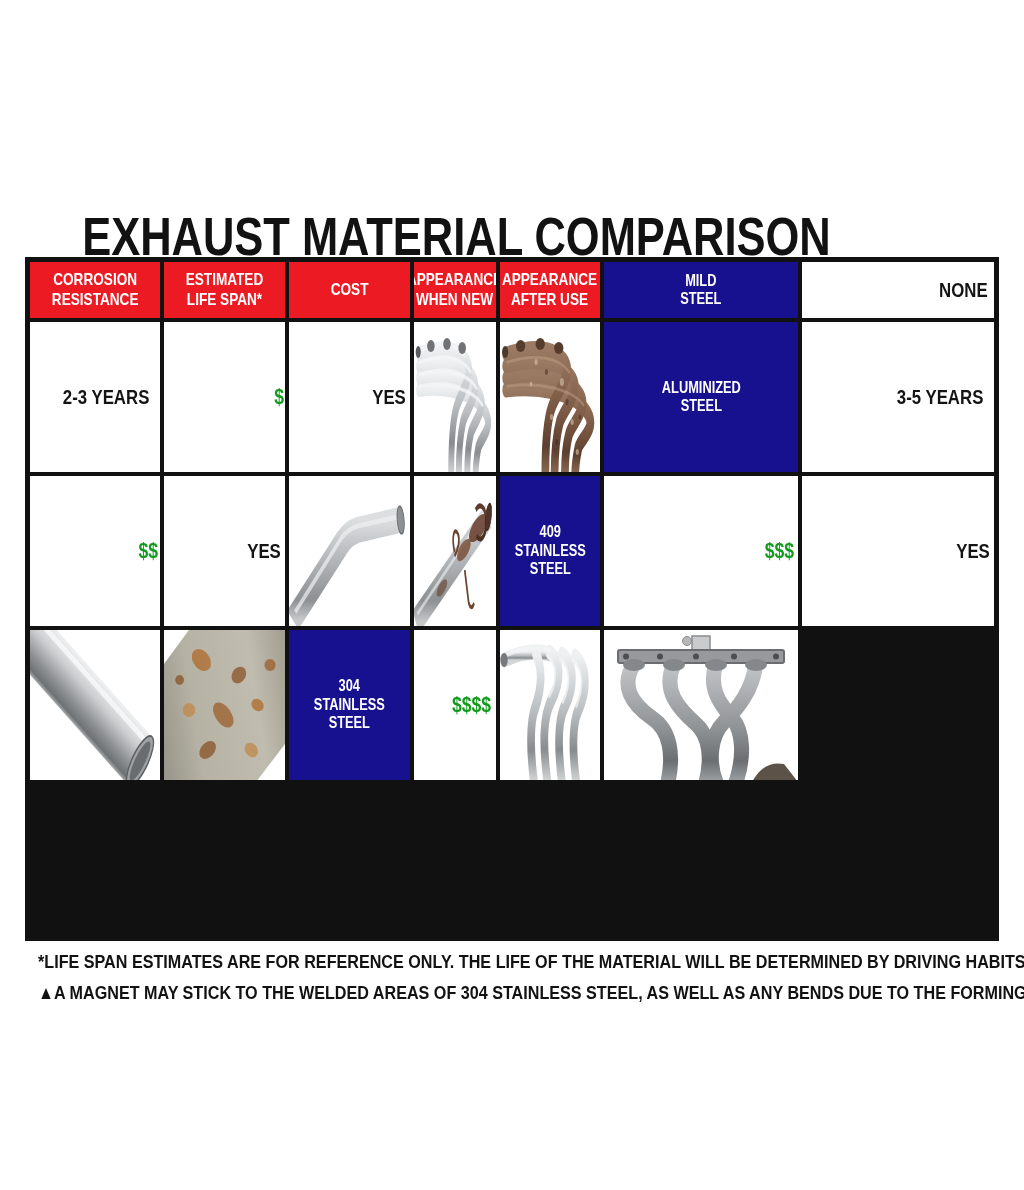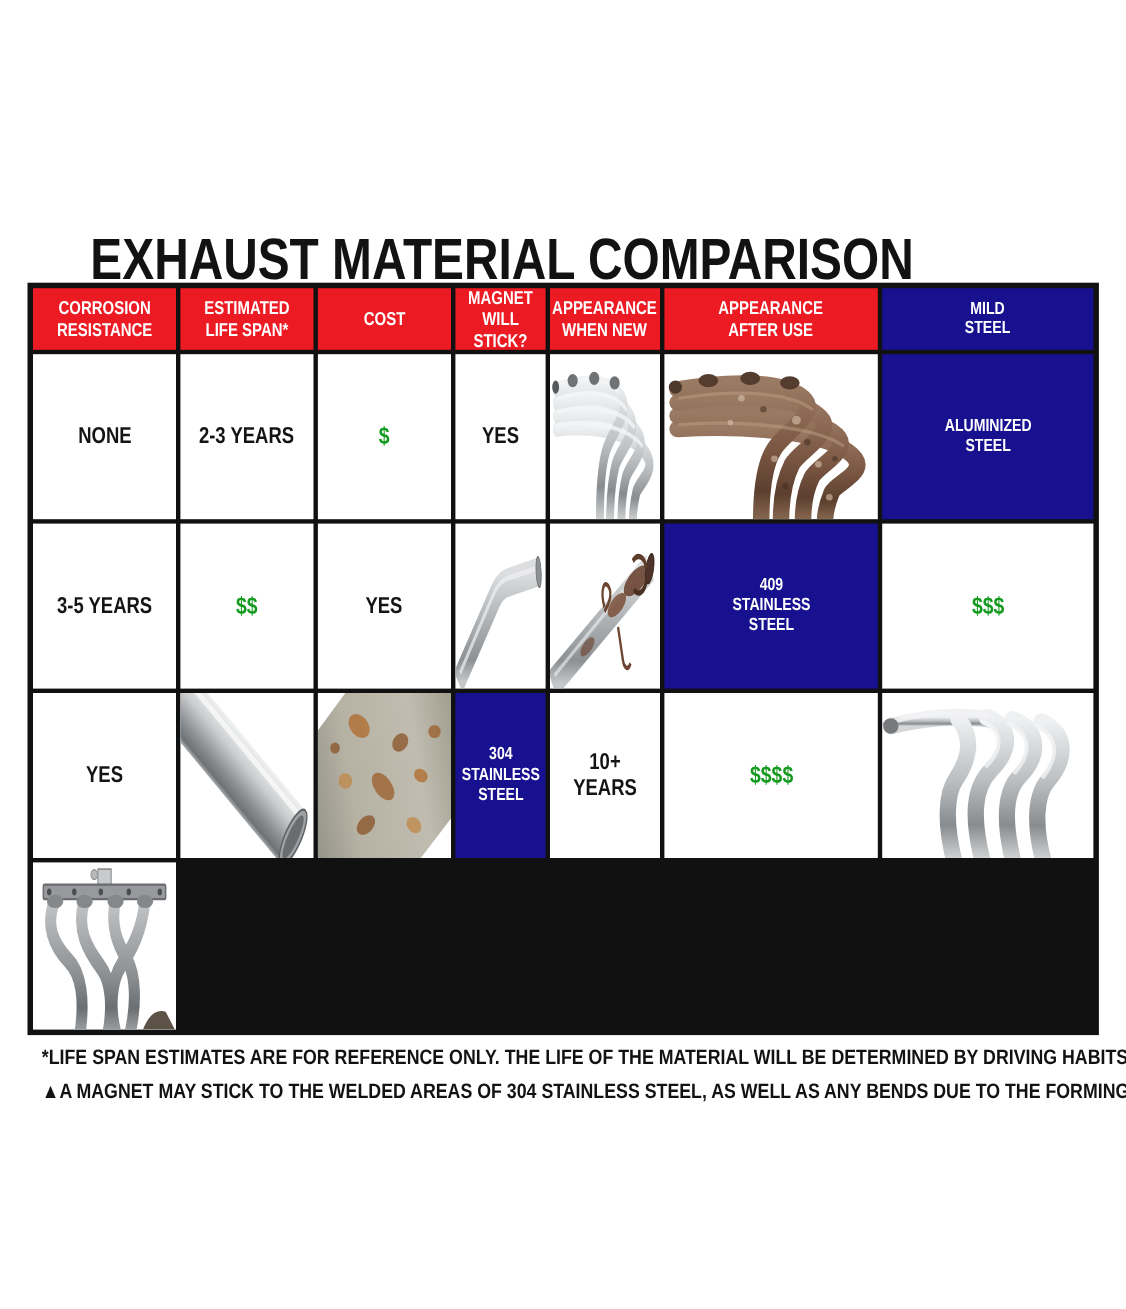--- a/index.html
+++ b/index.html
@@ -20,21 +20,21 @@
     grid-template-columns:130px 121px 121px 82px 100px 194px 192px;
     grid-template-rows:56px 150px 150px 150px 152px;
     gap:4px; padding:5px; background:#111111;
   }
   .cell {
     background:#ffffff; display:flex; align-items:center; justify-content:center;
     text-align:center; overflow:hidden;
   }
   .cell.head { background:#ec1b23; color:#ffffff; font-size:17px; line-height:1.15; }
   .cell.mat  { background:#17118f; color:#ffffff; font-size:16px; line-height:1.15; }
-  .cell.data { font-size:21px; line-height:1.12; color:#141414; }
+  .cell.data { font-size:21px; line-height:1.12; color:#141414;justify-content:flex-end; }
   .cell.cost { color:#149a1f; font-size:22px; letter-spacing:0px; }
   .cell.photo { padding:0; }
   .cell.photo svg { width:100%; height:100%; display:block; }
   sup.mark { font-size:12px; line-height:0; vertical-align:7px; }
   .footnotes {
     position:absolute; left:38px; top:946px; font-size:19px; line-height:31px;
     color:#121212;
   }
   .footnotes .line { white-space:nowrap; }
   .footnotes .cx { transform:scaleX(.85); transform-origin:0 50%; white-space:nowrap; }
@@ -51,24 +51,20 @@
     <div class="cell head">
         <span class="cx">CORROSION
 RESISTANCE</span>
       </div>
     <div class="cell head">
         <span class="cx">ESTIMATED
 LIFE SPAN*</span>
       </div>
     <div class="cell head">
         <span class="cx">COST</span>
-      </div>
-    <div class="cell head">
-        <span class="cx">MAGNET
-WILL STICK?</span>
       </div>
     <div class="cell head">
         <span class="cx">APPEARANCE
 WHEN NEW</span>
       </div>
     <div class="cell head">
         <span class="cx">APPEARANCE
 AFTER USE</span>
       </div>
 
@@ -257,23 +253,20 @@
         <path d="M 0 0 L 40 0 L 0 34 Z" fill="#ffffff"></path>
         <path d="M 194 150 L 150 150 L 194 114 Z" fill="#ffffff"></path>
       </svg>
     </div>
 
     <div class="cell mat">
         <span class="cx">304
 STAINLESS
 STEEL</span>
       </div>
-    <div class="cell data">
-        <span class="cx">10+ YEARS</span>
-      </div>
     <div class="cell data cost">
         <span class="cx">$$$$</span>
       </div>
     <div class="cell photo">
       <svg viewBox="0 0 194 150" preserveAspectRatio="none" aria-label="new-304-stainless-headers-photo">
         <g fill="none" stroke="url(#gs1)" stroke-width="15" stroke-linecap="round">
           <path d="M 8 30 C 40 22 70 20 98 24"></path>
           <path d="M 70 24 C 84 40 80 60 68 78 C 58 92 58 120 66 152"></path>
           <path d="M 96 22 C 120 30 118 52 100 70 C 84 86 82 112 92 152"></path>
           <path d="M 120 24 C 146 34 144 58 126 76 C 112 90 112 118 120 152"></path>

